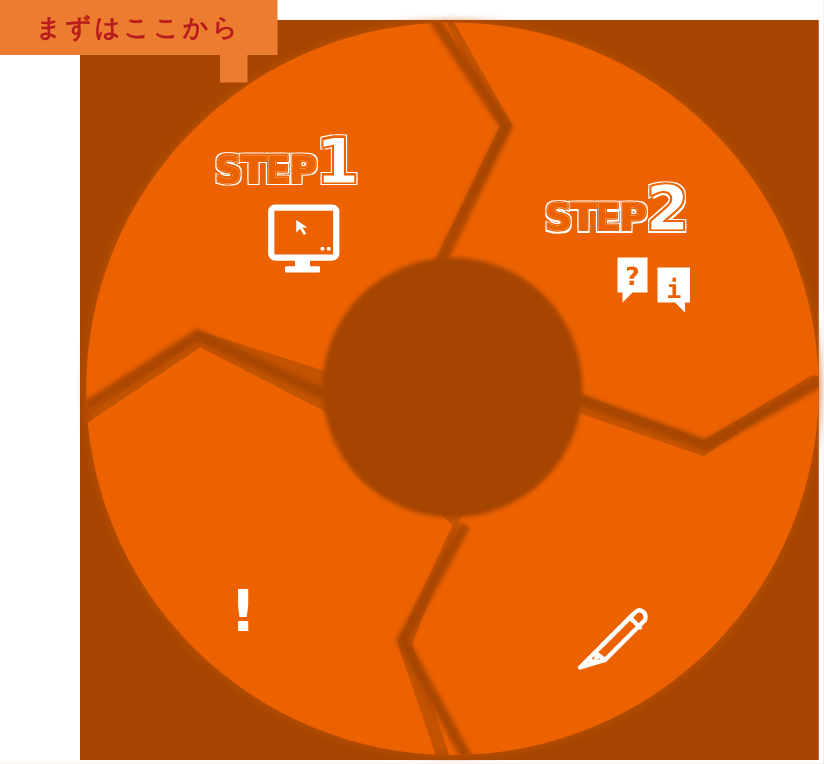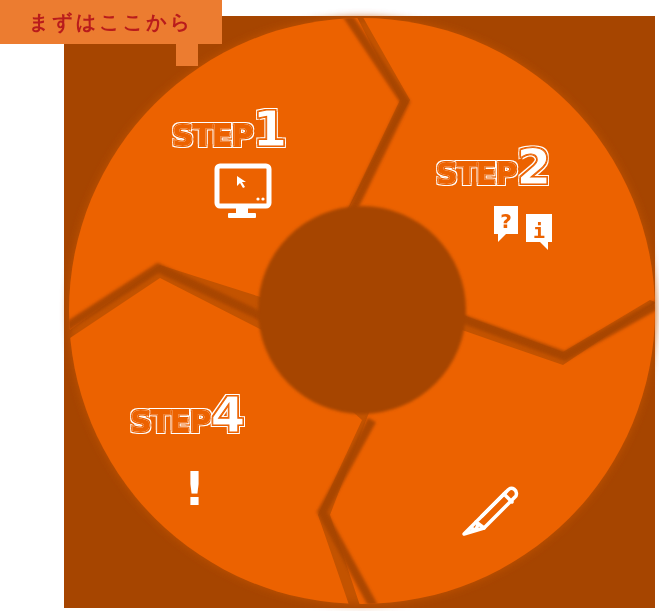--- a/index.html
+++ b/index.html
@@ -95,18 +95,15 @@
   <svg class="icon" style="left:458px; top:476px;" width="64" height="64" viewBox="0 0 64 64">
     <g fill="none" stroke="#ffffff" stroke-width="3.5" stroke-linejoin="round" stroke-linecap="round">
       <path d="M 18 46 L 50 14 C 54 10 60 14 58 20 L 26 52 Z"></path>
       <path d="M 18 46 L 6 58 L 26 52"></path>
       <path d="M 46 18 L 54 26"></path>
       <path d="M 24 40 L 48 16"></path>
       <path d="M 13 52 L 18 54 L 20 48"></path>
     </g>
   </svg>
 
-  <div class="step-label" style="left:130px; top:386px;">
-    <span class="word w-inner">STEP</span><span class="num w-inner">4</span>
-  </div>
   <div class="excl" style="left:184px; top:466px;">!</div>
 
 </div>
 
 </body></html>

